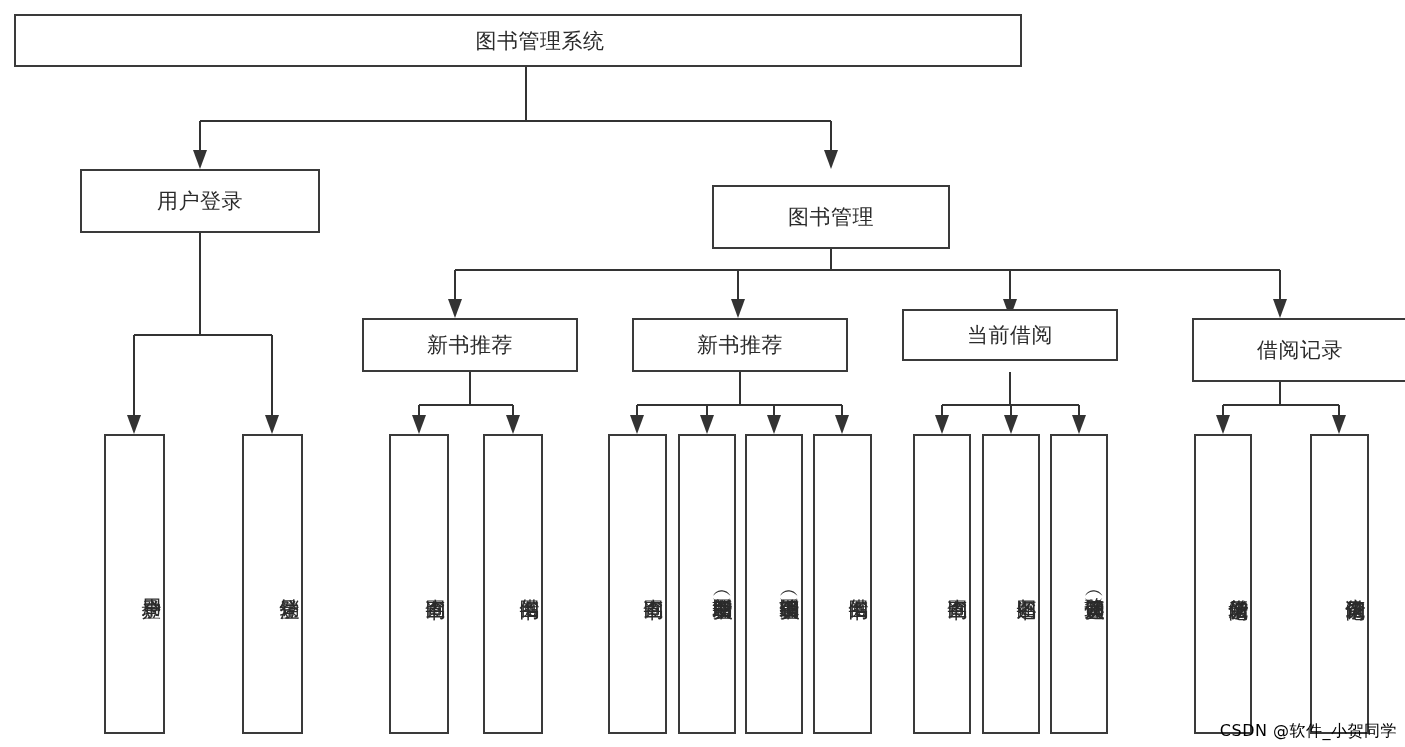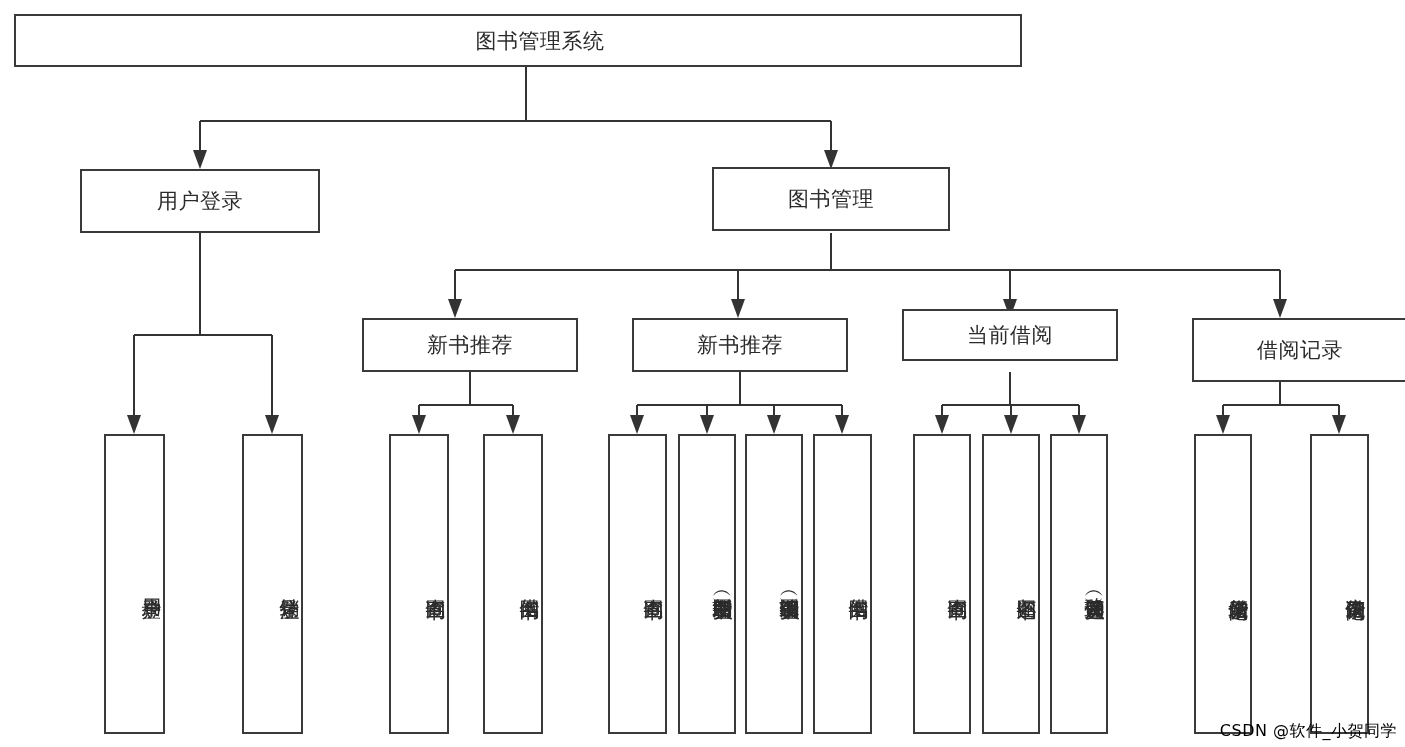--- a/index.html
+++ b/index.html
@@ -104,21 +104,21 @@
       <line x1="1339" y1="405" x2="1339" y2="416" stroke="#333333" stroke-width="2.4" shape-rendering="crispEdges"></line>
       <polygon points="1332,415 1346,415 1339,434" fill="#333333"></polygon>
     </svg>
   <div id="nodes">
       <div class="node node-h" style="left: 14px; top: 14px; width: 1008px; height: 53px; padding-left: 44px;">
         <span>图书管理系统</span>
       </div>
       <div class="node node-h" style="left: 80px; top: 169px; width: 240px; height: 64px;">
         <span>用户登录</span>
       </div>
-      <div class="node node-h" style="left: 712px; top: 167px; width: 238px; height: 64px;">
+      <div class="node node-h" style="left: 712px; top: 185px; width: 238px; height: 64px;">
         <span>图书管理</span>
       </div>
       <div class="node node-h" style="left: 362px; top: 318px; width: 216px; height: 54px;">
         <span>新书推荐</span>
       </div>
       <div class="node node-h" style="left: 632px; top: 318px; width: 216px; height: 54px;">
         <span>新书推荐</span>
       </div>
       <div class="node node-h" style="left: 902px; top: 309px; width: 216px; height: 52px;">
         <span>当前借阅</span>

